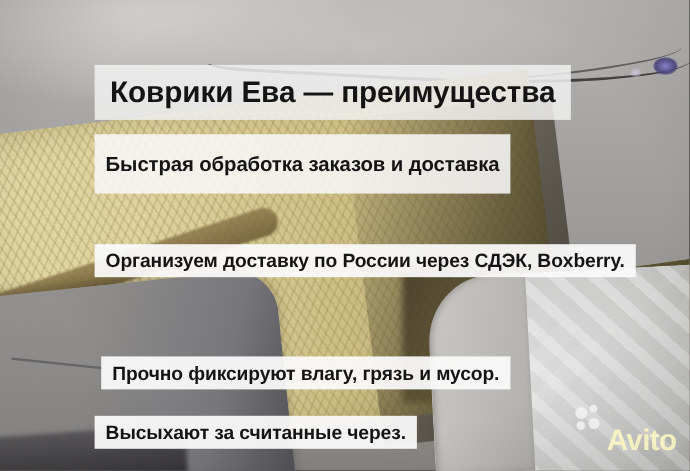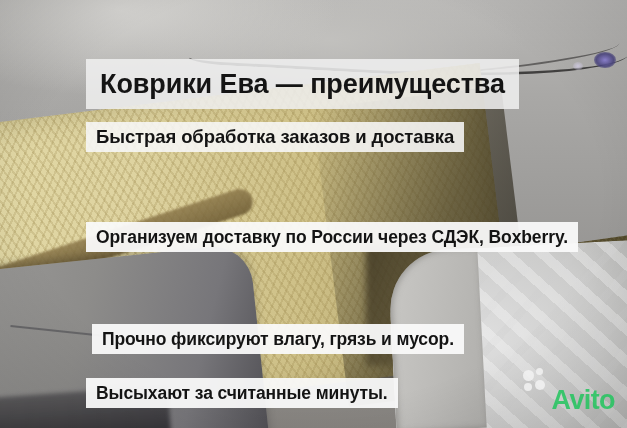--- a/index.html
+++ b/index.html
@@ -191,21 +191,21 @@
   }
   .band.title {
     left: 86px; top: 59px;
     height: 50px;
     padding: 0 14px;
     font-size: 27px;
     background: rgba(240,240,240,.86);
   }
   .band.head {
     height: 30px;
-    padding: 0 10px;
+    padding: 12px 10px;
     font-size: 18.5px;
     background: rgba(247,247,247,.88);
   }
   .band.body {
     height: 30px;
     padding: 0 10px;
     font-size: 17.5px;
     background: rgba(250,250,250,.94);
   }
   .b1 { left: 86px; top: 122px; }
@@ -234,21 +234,21 @@
     border-radius: 50%;
     display: block;
   }
   .d1 { width: 11px; height: 11px; left: 0;  top: 2px; }
   .d2 { width: 7px;  height: 7px;  left: 13px; top: 0; }
   .d3 { width: 8px;  height: 8px;  left: 1px;  top: 15px; }
   .d4 { width: 10px; height: 10px; left: 12px; top: 12px; }
   .avito-word {
     font-size: 27px;
     font-weight: bold;
-    color: #22c55e;
+    color: #fef9c3;
     letter-spacing: -.6px;
     line-height: 1;
     margin-top: 41px;
   }
 </style>
 </head>
 <body>
 
 <div id="stage">
 
@@ -274,21 +274,21 @@
   <div class="seat-right-edge"></div>
 
   <div class="vignette"></div>
 
   <div class="band title">Коврики Ева — преимущества</div>
 
   <div class="band head b1">Быстрая обработка заказов и доставка</div>
   <div class="band body b3">Организуем доставку по России через СДЭК, Boxberry.</div>
 
   <div class="band body b5">Прочно фиксируют влагу, грязь и мусор.</div>
-  <div class="band body b6">Высыхают за считанные минуты.</div>
+  <div class="band body b6">Высыхают за считанные через.</div>
 
   <div class="avito">
     <span class="avito-dots">
       <i class="d1"></i>
         <i class="d2"></i>
         <i class="d3"></i>
         <i class="d4"></i>
     </span>
     <span class="avito-word">Avito</span>
   </div>

